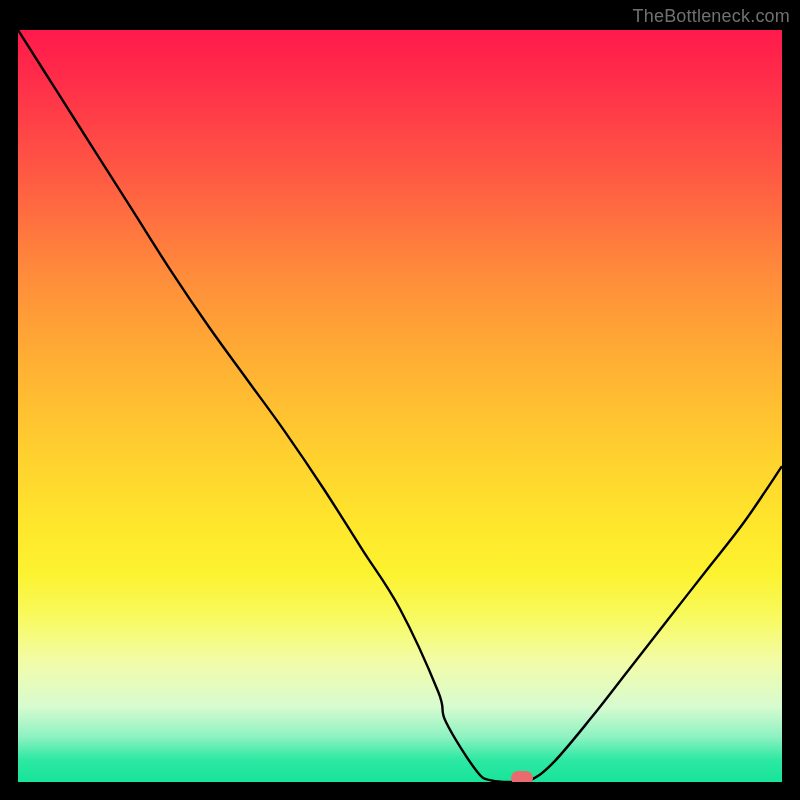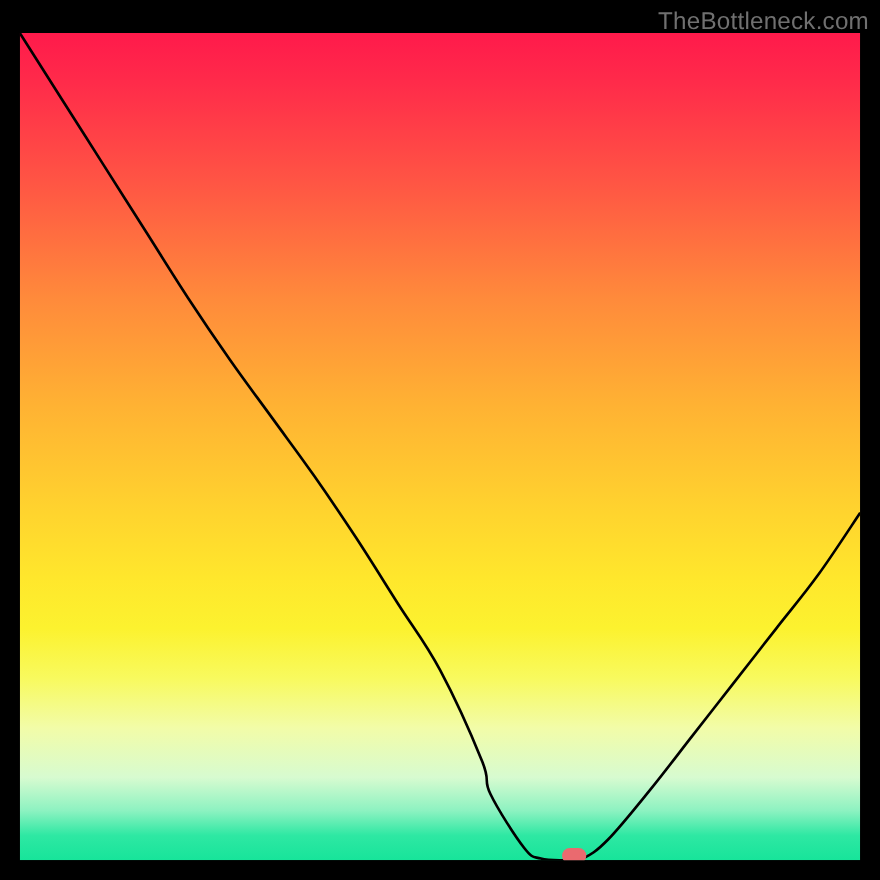--- a/index.html
+++ b/index.html
@@ -15,21 +15,21 @@
     position: relative;
     width: 800px;
     height: 800px;
     background: #000;
   }
   .watermark {
     position: absolute;
     top: 6px;
     right: 10px;
     color: #707070;
-    font-size: 22px;
+    font-size: 18px;
     font-weight: 500;
     letter-spacing: 0.2px;
     z-index: 5;
   }
   .plot-area {
     position: absolute;
     left: 18px;
     top: 30px;
     width: 764px;
     height: 752px;

